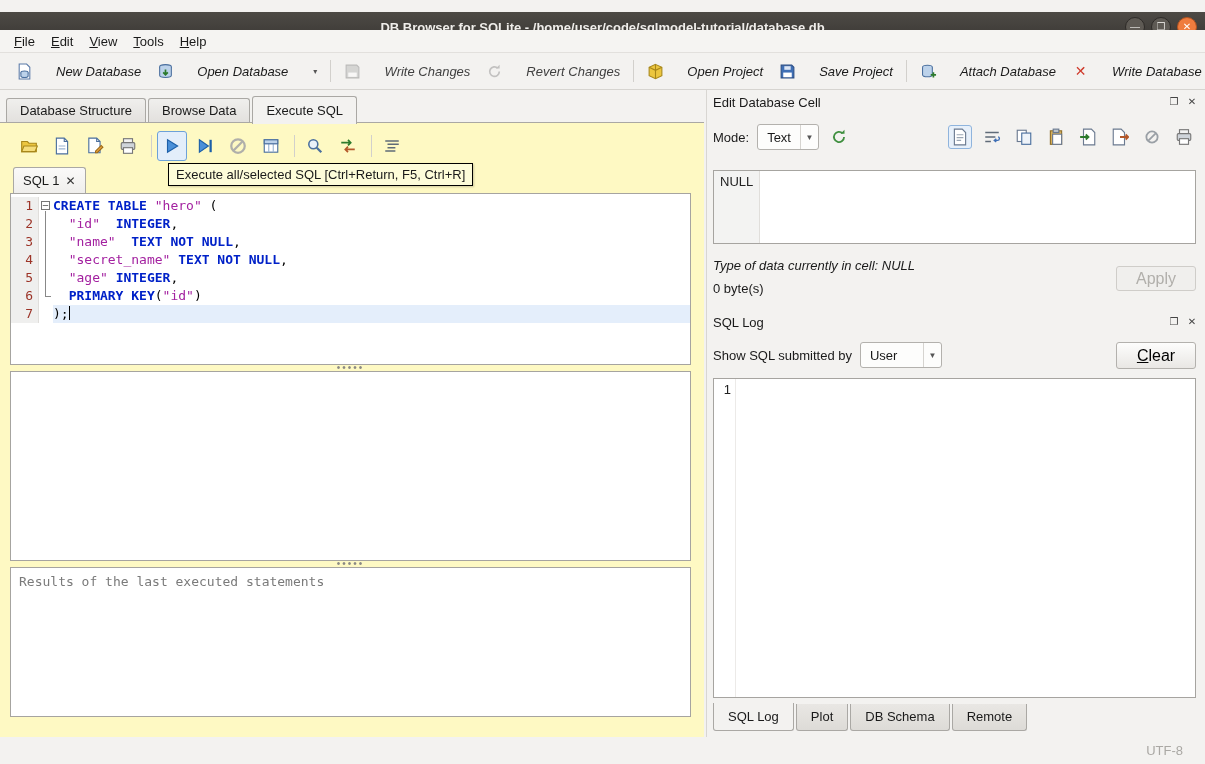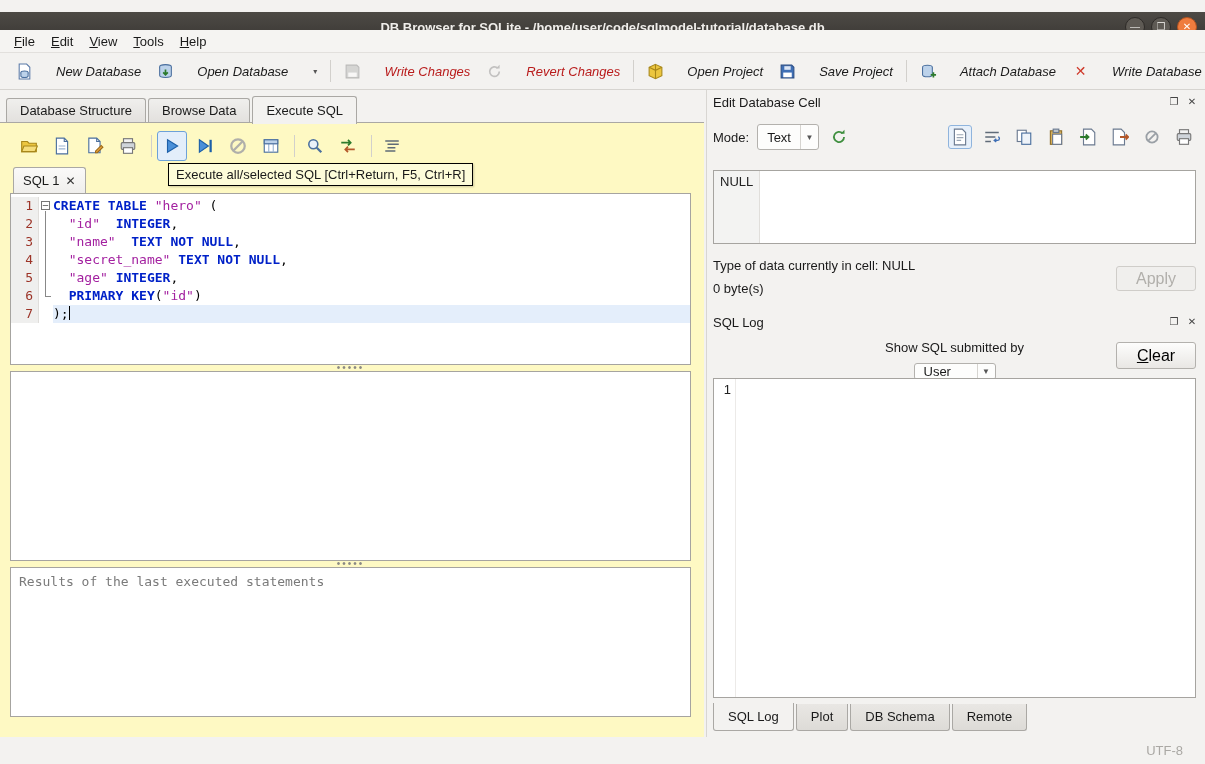--- a/index.html
+++ b/index.html
@@ -19,21 +19,21 @@
   
   .menubar { position:absolute; left:0; top:30px; right:0; height:23px; background:#f5f4f2;
     display:flex; align-items:center; padding-left:6px; border-bottom:1px solid #e2e0dd; }
   .menu-item { display:inline-block; padding:3px 8px; }
   .menu-item::first-letter { text-decoration:underline; }
 
   
   .toolbar { position:absolute; left:0; top:53px; right:0; height:37px; background:#f3f2f0;
     border-bottom:1px solid #d6d4d0; display:flex; align-items:center; padding-left:8px; }
   .tbtn { display:flex; align-items:center; gap:23px; padding:4px 8px; border-radius:3px; white-space:nowrap;font-style:italic; }
-  .tbtn.disabled { color:#b91c1c;justify-content:center; }
+  .tbtn.disabled { color:#404040;justify-content:center; }
   .tbtn.disabled svg { opacity:.45; filter:grayscale(1); }
   .sep { width:1px; height:22px; background:#d2d0cc; margin:0 5px; flex:none; }
   .dd-arrow { font-size:8px; color:#555; margin-left:2px; }
   .icon16 { width:17px; height:17px; flex:none; display:block; }
   .red-x { color:#cf3a2b; font-weight:bold; font-size:14px; width:17px; text-align:center; }
 
   
   .left-pane { position:absolute; left:0; top:90px; width:704px; bottom:27px; }
   .main-tabs { display:flex; padding-left:6px; margin-top:5px; height:28px; align-items:flex-end; }
   .mtab { background:linear-gradient(#f0efed,#e2e0dd); border:1px solid #aaa8a4; border-bottom:none;
@@ -98,28 +98,28 @@
   .combo-value { padding:0 9px; }
   .combo-arrow { display:flex; align-items:center; justify-content:center; width:18px; height:100%;
     border-left:1px solid #d6d4d0; font-size:8px; color:#555; }
   .cell-icons { margin-left:auto; display:flex; align-items:center; gap:8px; }
   .cbtn { width:24px; height:24px; display:flex; align-items:center; justify-content:center;
     border:1px solid transparent; border-radius:3px; }
   .cbtn.checked { border:1px solid #8fb4dd; background:#e7f0fa; }
   .null-editor { position:absolute; left:6px; right:9px; top:80px; height:74px; border:1px solid #a6a4a0;
     background:#fff; display:flex; }
   .null-gutter { width:46px; background:#f3f3f2; border-right:1px solid #e0dedb; padding:3px 0 0 6px; color:#222; }
-  .type-info { position:absolute; left:6px; top:168px; }
+  .type-info { position:absolute; left:6px; top:168px;font-style:italic; }
   .size-info { position:absolute; left:6px; top:191px; }
   .btn { height:25px; border:1px solid #b3b1ad; border-radius:3px;
     background:linear-gradient(#fdfdfc,#e9e7e4); padding:0 16px; font-size:16px; }
   .btn.disabled { color:#b1afab; background:#f0efed; border-color:#cfcdc9; }
   .apply-btn { position:absolute; right:9px; top:176px; width:80px; }
   .sqllog-title { top:222px; }
-  .filter-row { position:absolute; left:6px; right:9px; top:250px; height:30px; display:flex; align-items:center; gap:8px;flex-direction:column; }
+  .filter-row { position:absolute; left:6px; right:9px; top:250px; height:30px; display:flex; align-items:center; gap:8px; }
   .clear-btn { position:absolute; right:9px; top:252px; width:80px; height:27px; }
   .clear-btn::first-letter { text-decoration:underline; }
   .log-area { position:absolute; left:6px; right:9px; top:288px; height:320px; border:1px solid #a6a4a0;
     background:#fff; display:flex; }
   .log-gutter { width:22px; padding:3px 4px 0 0; text-align:right; color:#222; border-right:1px solid #eceae8;
     font-size:13px; }
   .bottom-tabs { position:absolute; left:6px; top:614px; display:flex; }
   .btab { background:linear-gradient(#e9e7e4,#dddbd7); border:1px solid #aaa8a4; border-top:none;
     padding:5px 14px 6px; margin-right:2px; border-radius:0 0 3px 3px; }
   .btab.active { background:#f3f2f0; margin-top:-1px; padding-top:6px; z-index:2; }

